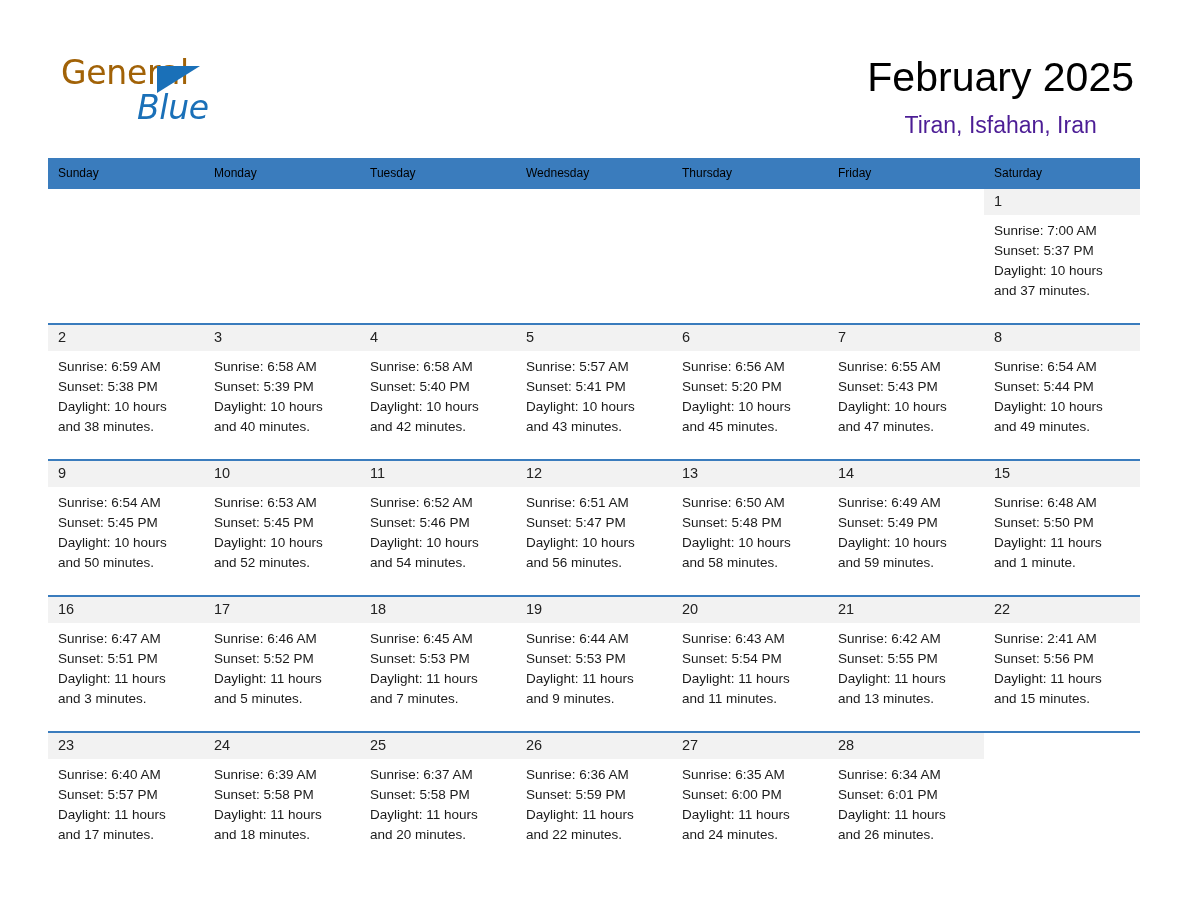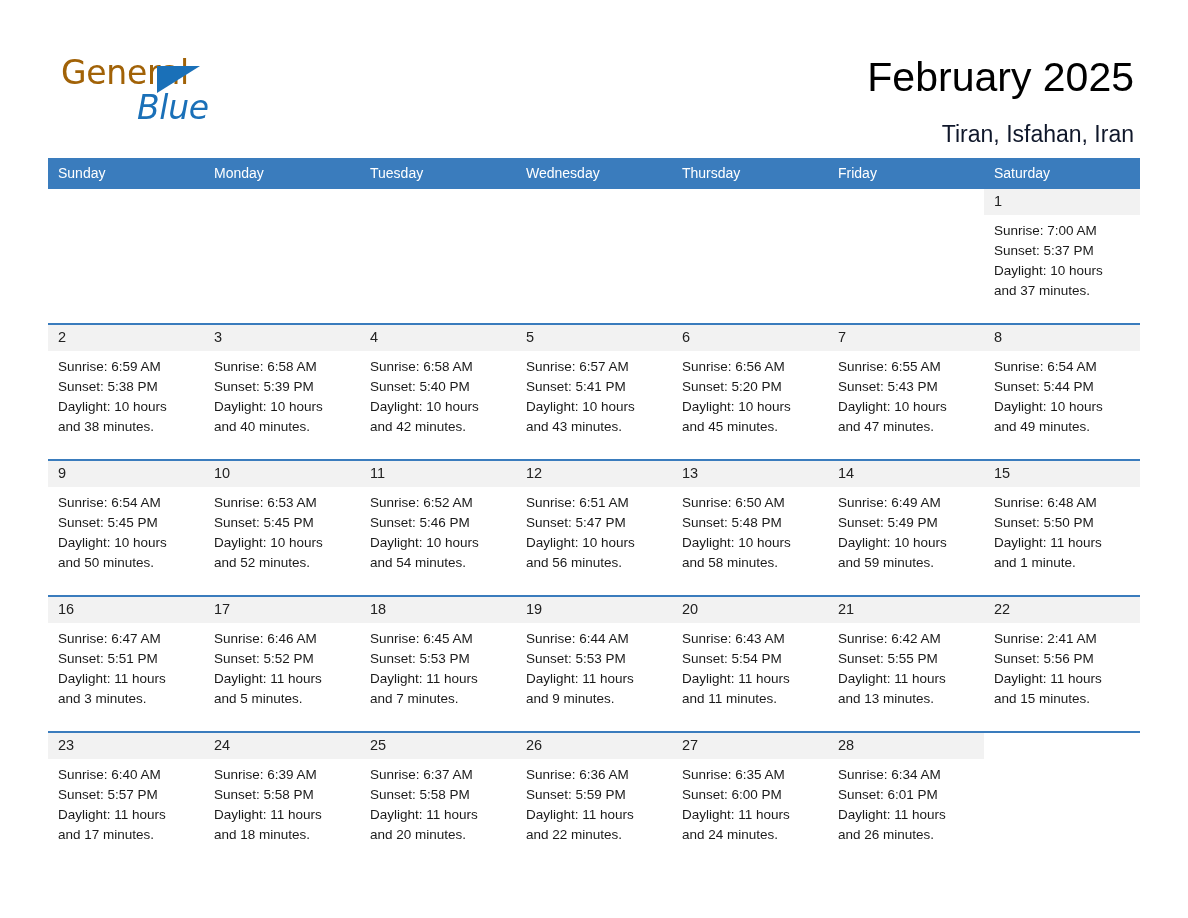--- a/index.html
+++ b/index.html
@@ -83,40 +83,41 @@
     font-size: 41px;
     line-height: 54px;
     font-weight: 400;
     color: #000000;
     white-space: nowrap;
   }
   .location-title {
     font-size: 23px;
     line-height: 34px;
     font-weight: 400;
-    color: #0f172a;
+    color: #4c1d95;
     white-space: nowrap;
-    margin-top: 13px;
+    margin-top: 4px;
+    text-align: center;
   }
 
   
   .calendar {
     position: absolute;
     left: 48px;
     top: 158px;
     width: 1092px;
     border-collapse: collapse;
     table-layout: fixed;
   }
   .calendar col { width: 156px; }
 
   .dow-row th {
     background: #3a7cbd;
-    color: #ffffff;
-    font-size: 14px;
+    color: #000000;
+    font-size: 12px;
     font-weight: 400;
     text-align: left;
     padding: 7px 0 8px 10px;
     height: 16px;
     border: none;
   }
 
   .week-row td {
     vertical-align: top;
     padding: 0;
@@ -278,21 +279,21 @@
                 <div class="cell-line">Sunset: 5:40 PM</div>
                 <div class="cell-line">Daylight: 10 hours</div>
                 <div class="cell-line">and 42 minutes.</div>
               </div>
             </div>
           </td>
           <td>
             <div class="cell filled">
               <div class="daynum-band"><span class="daynum">5</span></div>
               <div class="cell-body">
-                <div class="cell-line">Sunrise: 6:57 AM</div>
+                <div class="cell-line">Sunrise: 5:57 AM</div>
                 <div class="cell-line">Sunset: 5:41 PM</div>
                 <div class="cell-line">Daylight: 10 hours</div>
                 <div class="cell-line">and 43 minutes.</div>
               </div>
             </div>
           </td>
           <td>
             <div class="cell filled">
               <div class="daynum-band"><span class="daynum">6</span></div>
               <div class="cell-body">

